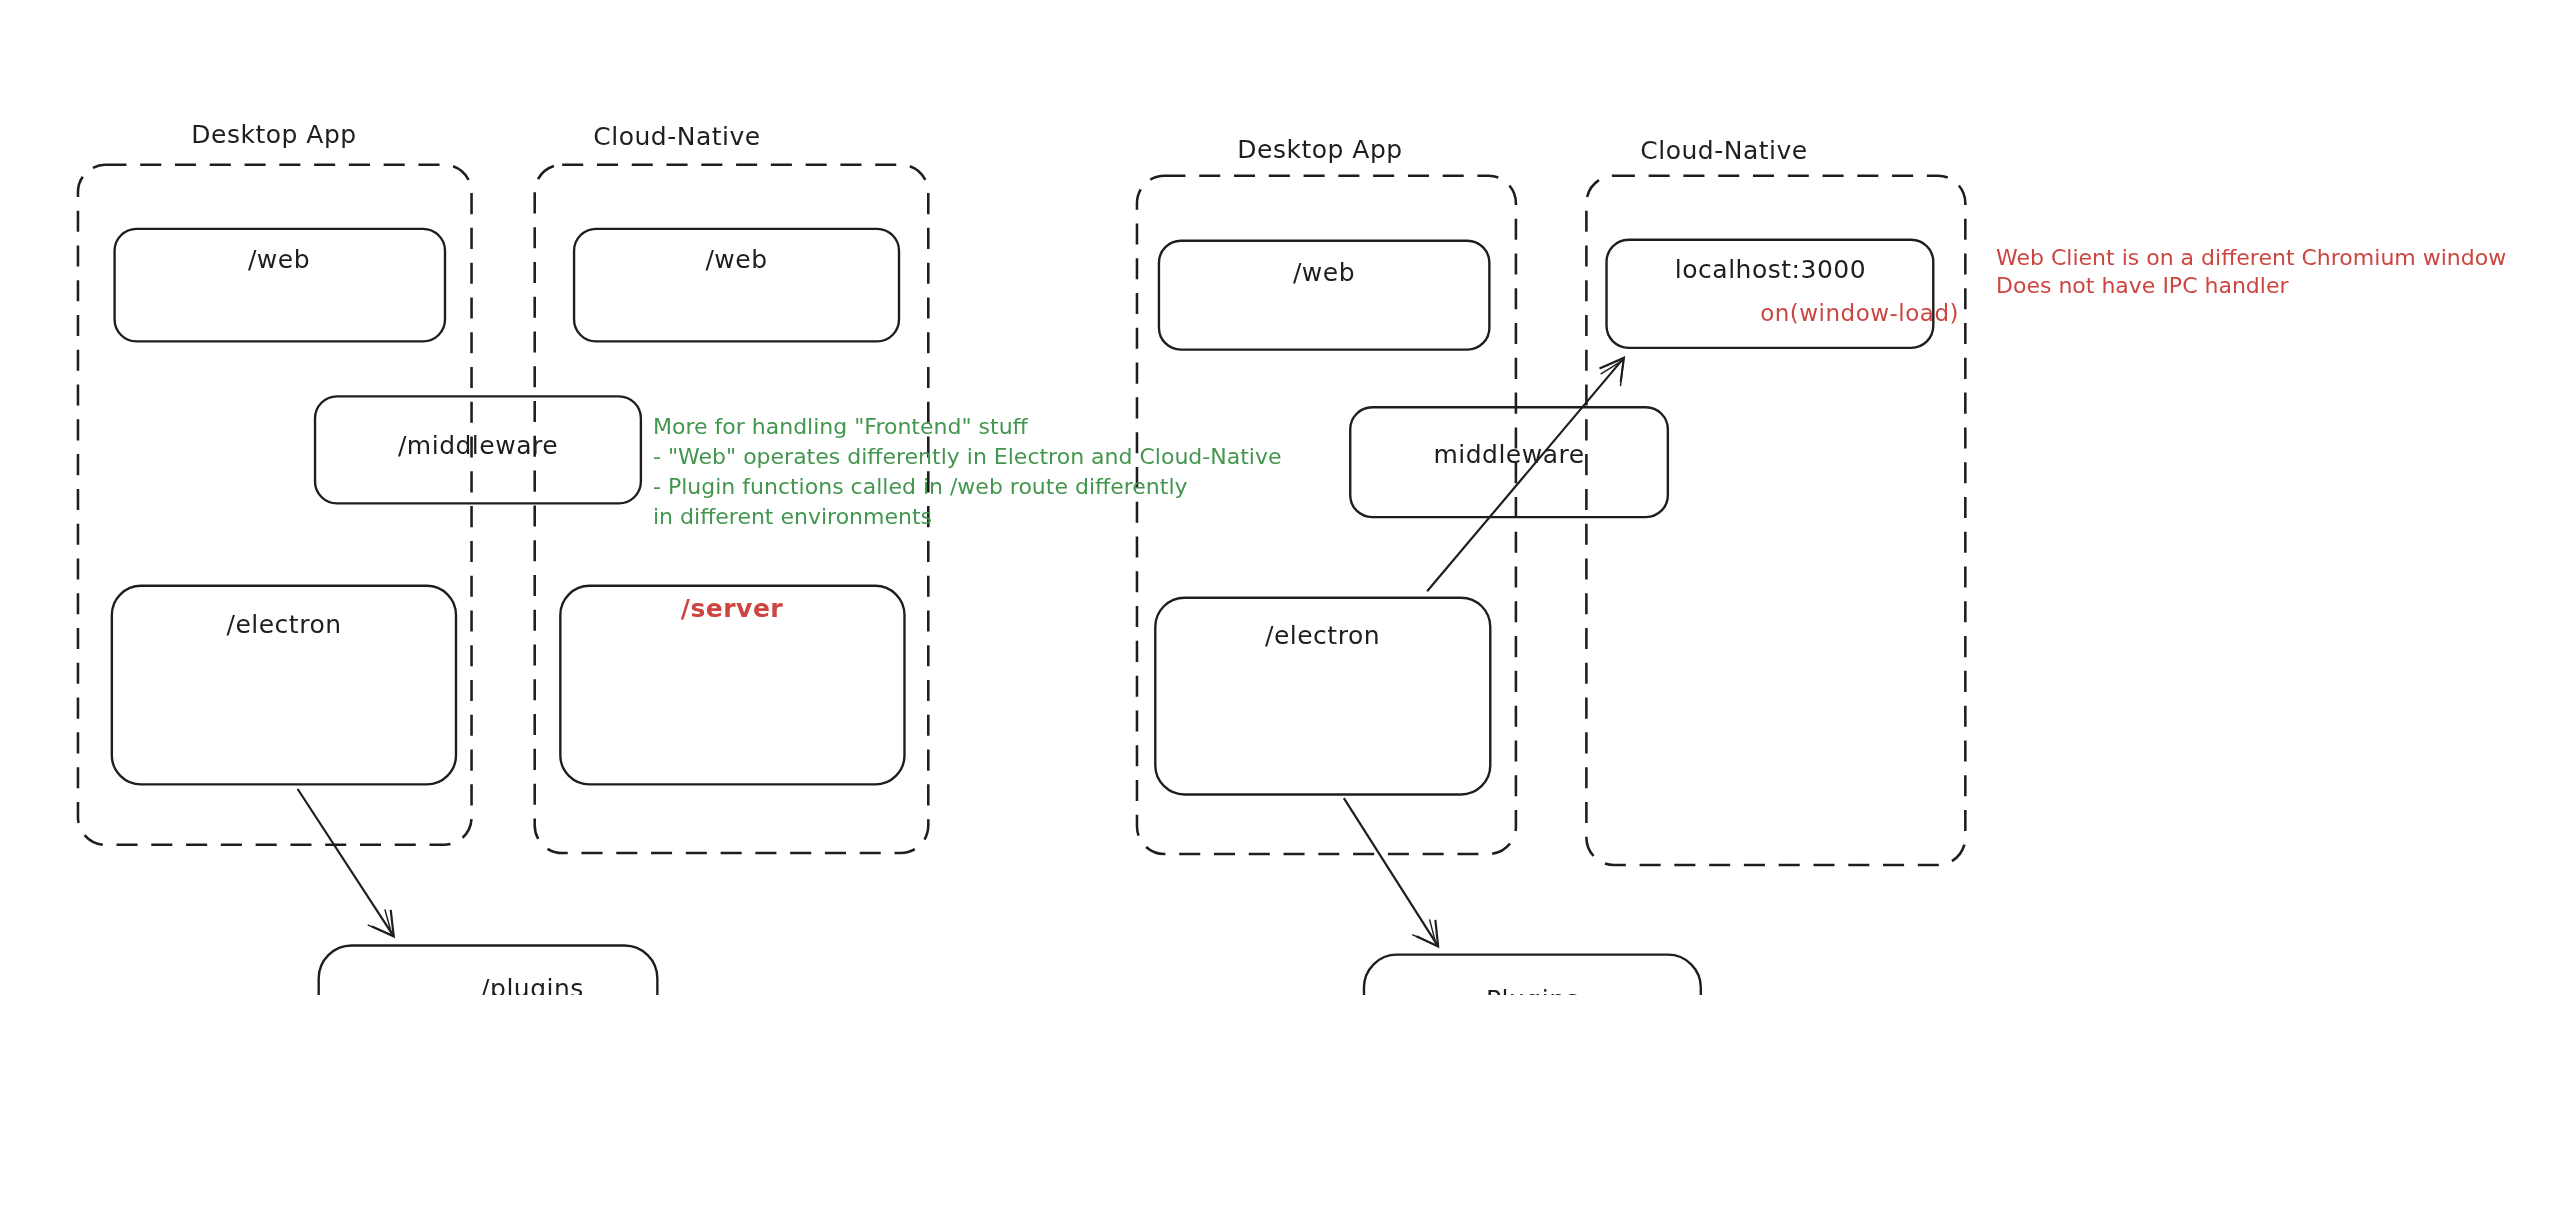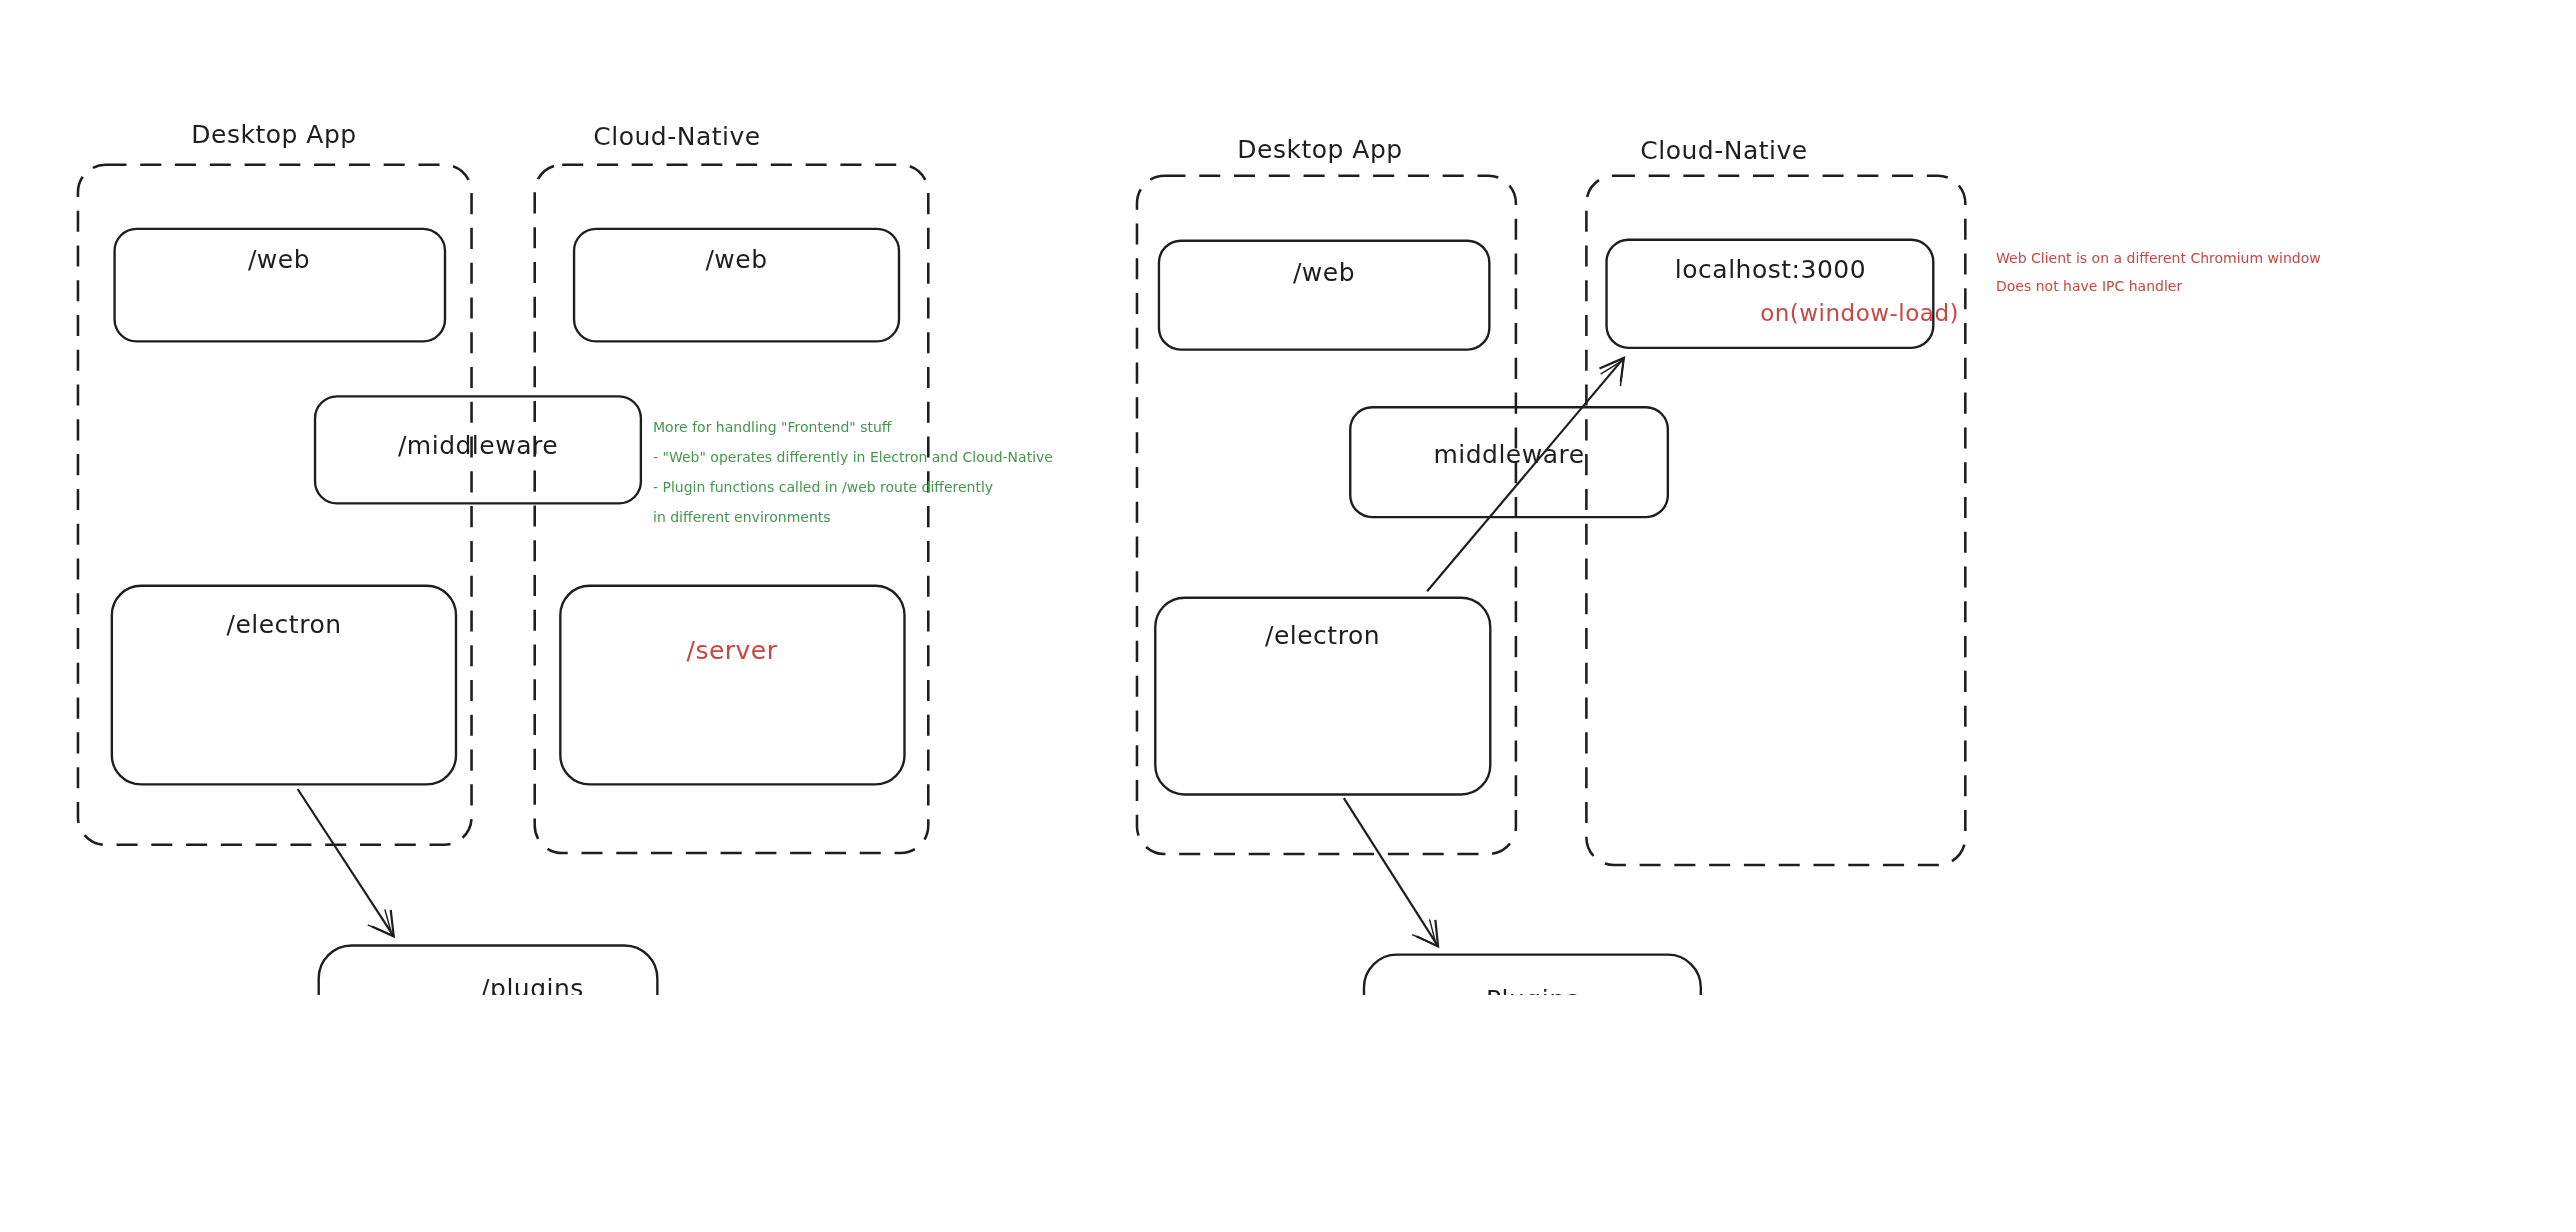--- a/index.html
+++ b/index.html
@@ -21,21 +21,21 @@
     white-space:nowrap;
   }
   .boxlbl{
     position:absolute;
     text-align:center;
     font-size:25px;
     letter-spacing:0.5px;
     white-space:nowrap;
     color:var(--stroke,#1e1e1e);
   }
-  .note{position:absolute;font-size:14px;white-space:nowrap;}
+  .note{position:absolute;font-size:22px;white-space:nowrap;}
   .note .line{height:30px;line-height:30px;}
   .note-green{color:var(--green,#43964e);}
   .note-red{color:var(--red,#cd4540);}
   .note-red .line{height:28px;line-height:28px;}
   .red-text{color:var(--red,#cd4540);}
   .container-rect{fill:none;stroke:var(--stroke,#1e1e1e);stroke-width:2.8;stroke-dasharray:23 15;}
   .node-rect{fill:none;stroke:var(--stroke,#1e1e1e);stroke-width:2.6;}
   .arrow-line{fill:none;stroke:var(--stroke,#1e1e1e);stroke-width:2.4;}
 </style>
 </head>
@@ -74,21 +74,21 @@
     <line class="arrow-line" x1="1468" y1="872" x2="1571" y2="1034" marker-end="url(#ah)"></line>
   </svg>
 
   <div class="lbl" style="left:146px;top:120px;width:256px;">Desktop App</div>
   <div class="lbl" style="left:549px;top:122px;width:256px;">Cloud-Native</div>
 
   <div class="boxlbl" style="left:114px;top:245px;width:330px;">/web</div>
   <div class="boxlbl" style="left:574px;top:245px;width:325px;">/web</div>
   <div class="boxlbl" style="left:315px;top:431px;width:326px;">/middleware</div>
   <div class="boxlbl" style="left:112px;top:610px;width:344px;">/electron</div>
-  <div class="boxlbl red-text" style="left:560px;top:636px;width:344px;">/server</div>
+  <div class="boxlbl red-text" style="left:560px;top:594px;width:344px;font-weight:bold;">/server</div>
   <div class="boxlbl" style="left:319px;top:974px;width:339px;padding-left:44px;">/plugins</div>
 
   <div class="lbl" style="left:1192px;top:135px;width:256px;">Desktop App</div>
   <div class="lbl" style="left:1596px;top:136px;width:256px;">Cloud-Native</div>
 
   <div class="boxlbl" style="left:1159px;top:258px;width:330px;">/web</div>
   <div class="boxlbl" style="left:1607px;top:255px;width:327px;">localhost:3000</div>
   <div class="boxlbl red-text" style="left:1666px;top:300px;width:293px;font-size:23px;text-align:right;">on(window-load)</div>
   <div class="boxlbl" style="left:1350px;top:440px;width:318px;">middleware</div>
   <div class="boxlbl" style="left:1155px;top:621px;width:335px;">/electron</div>

